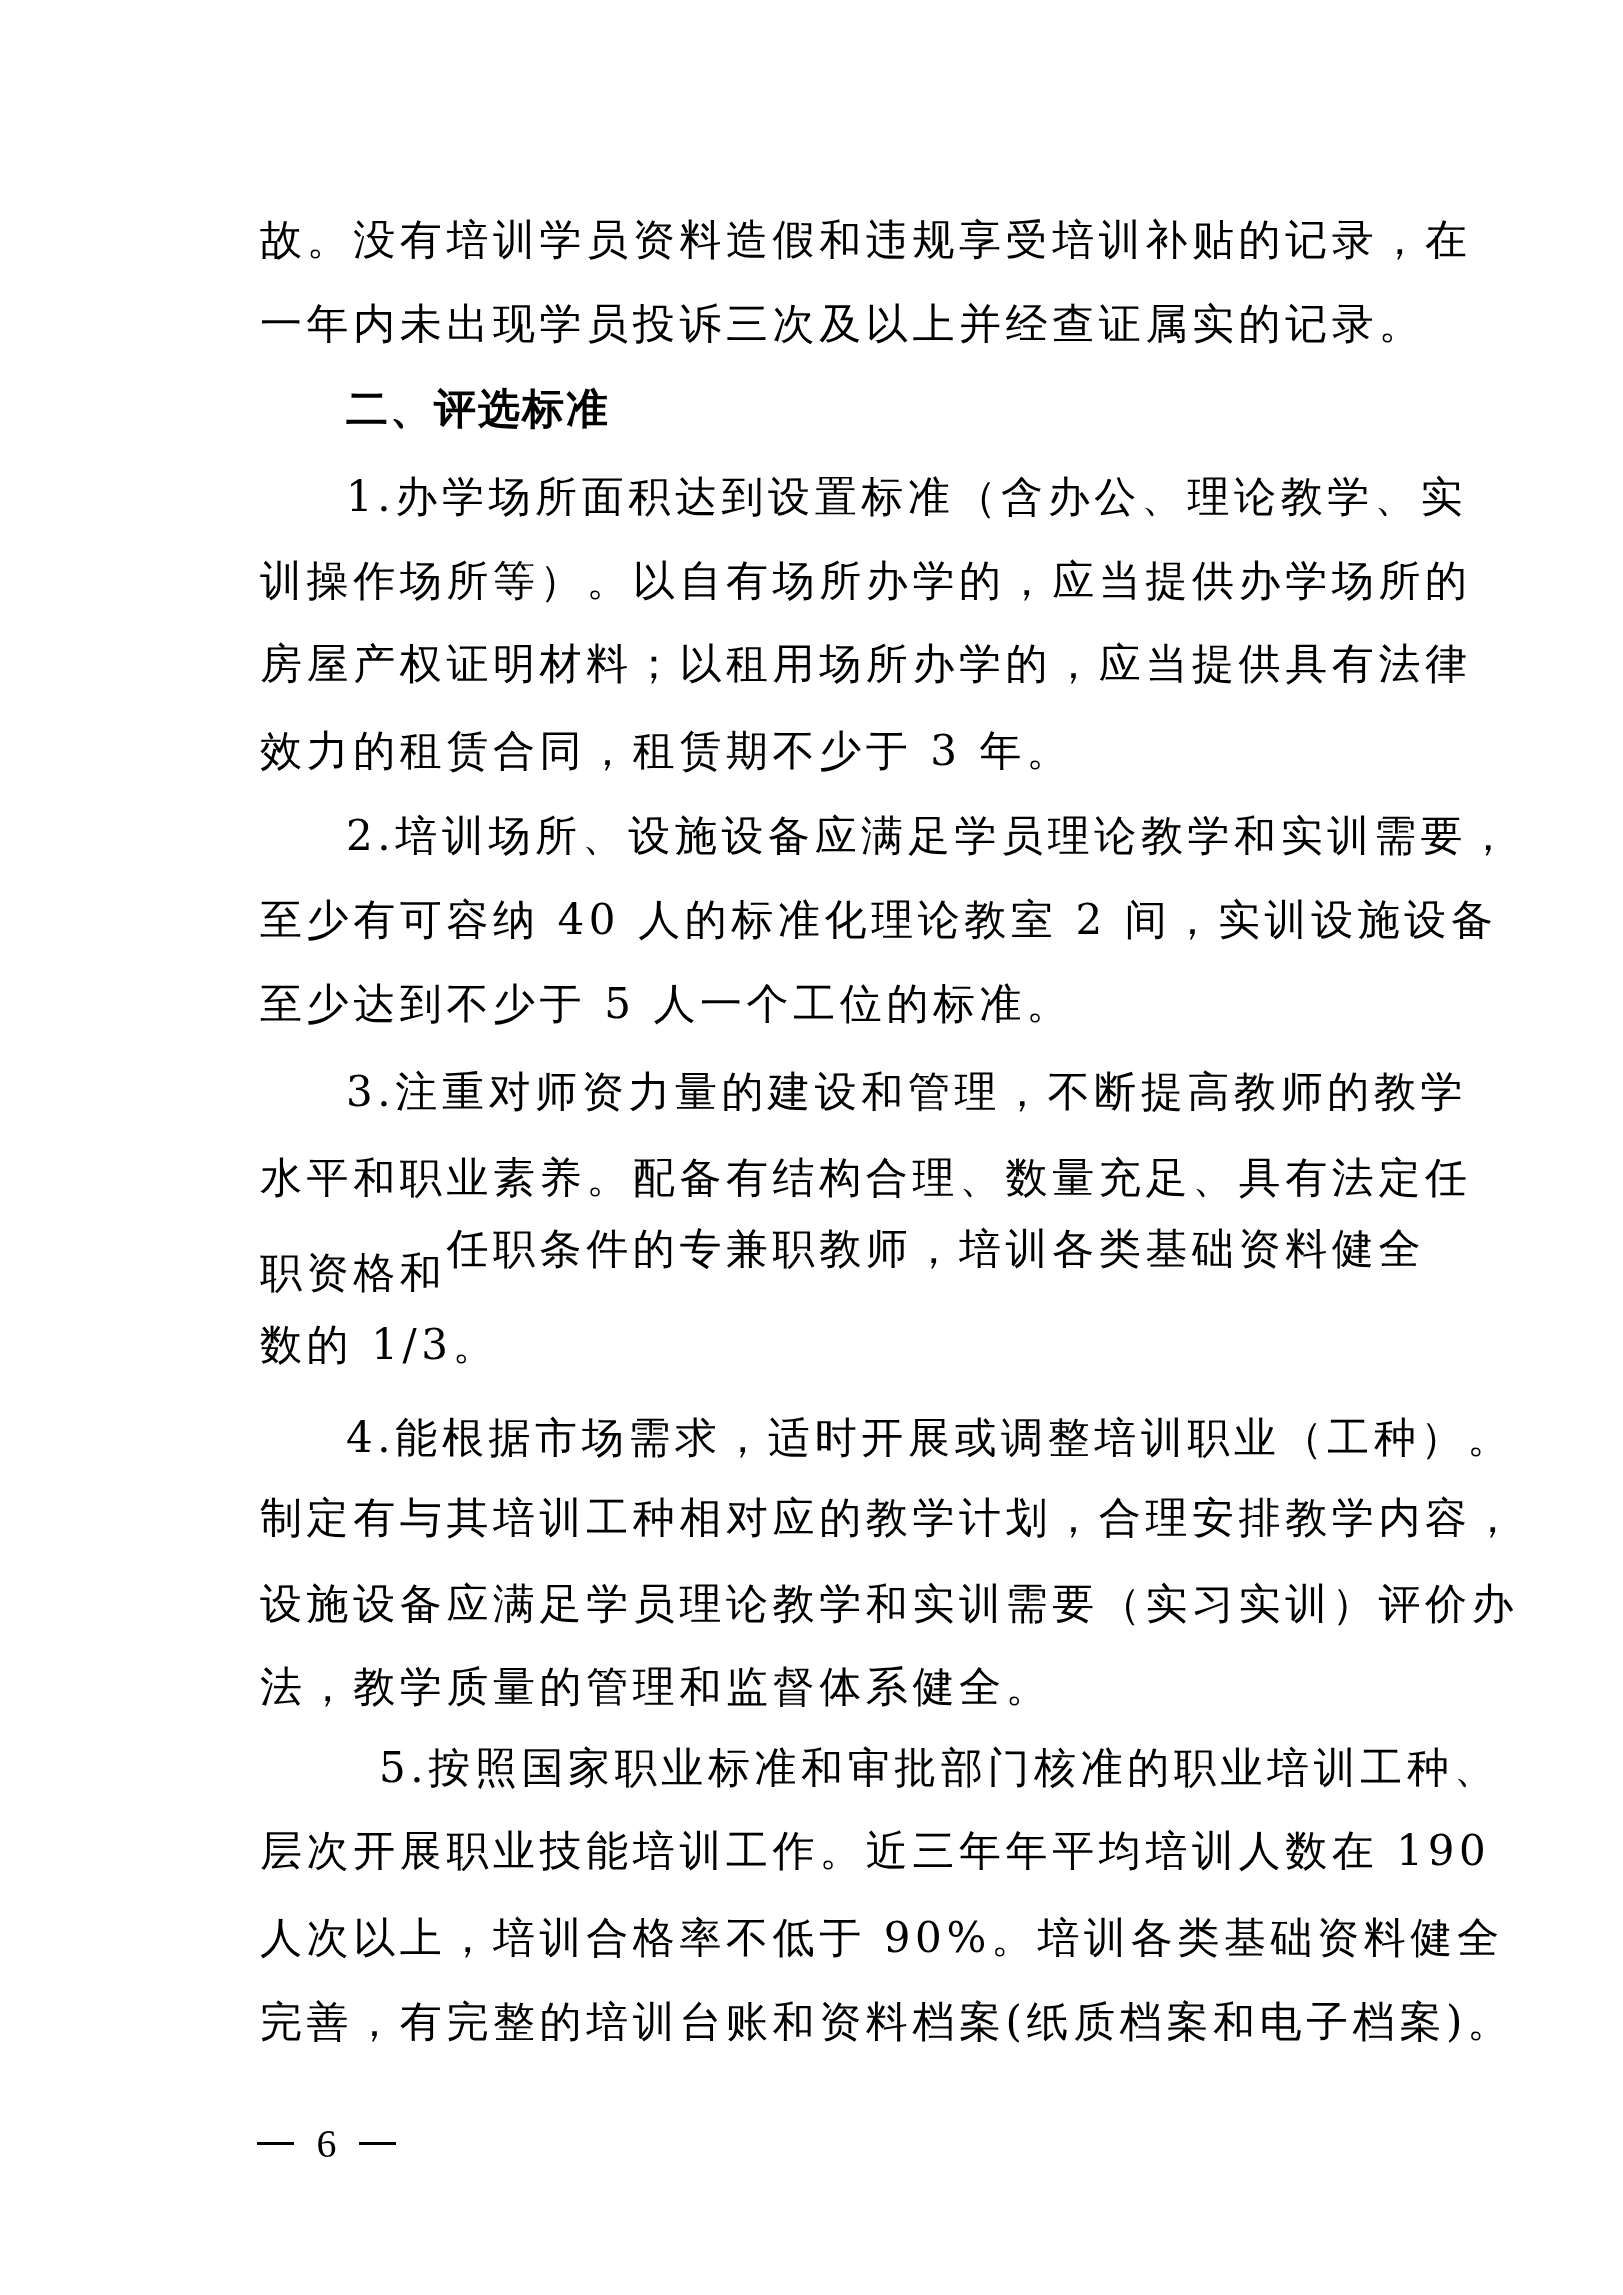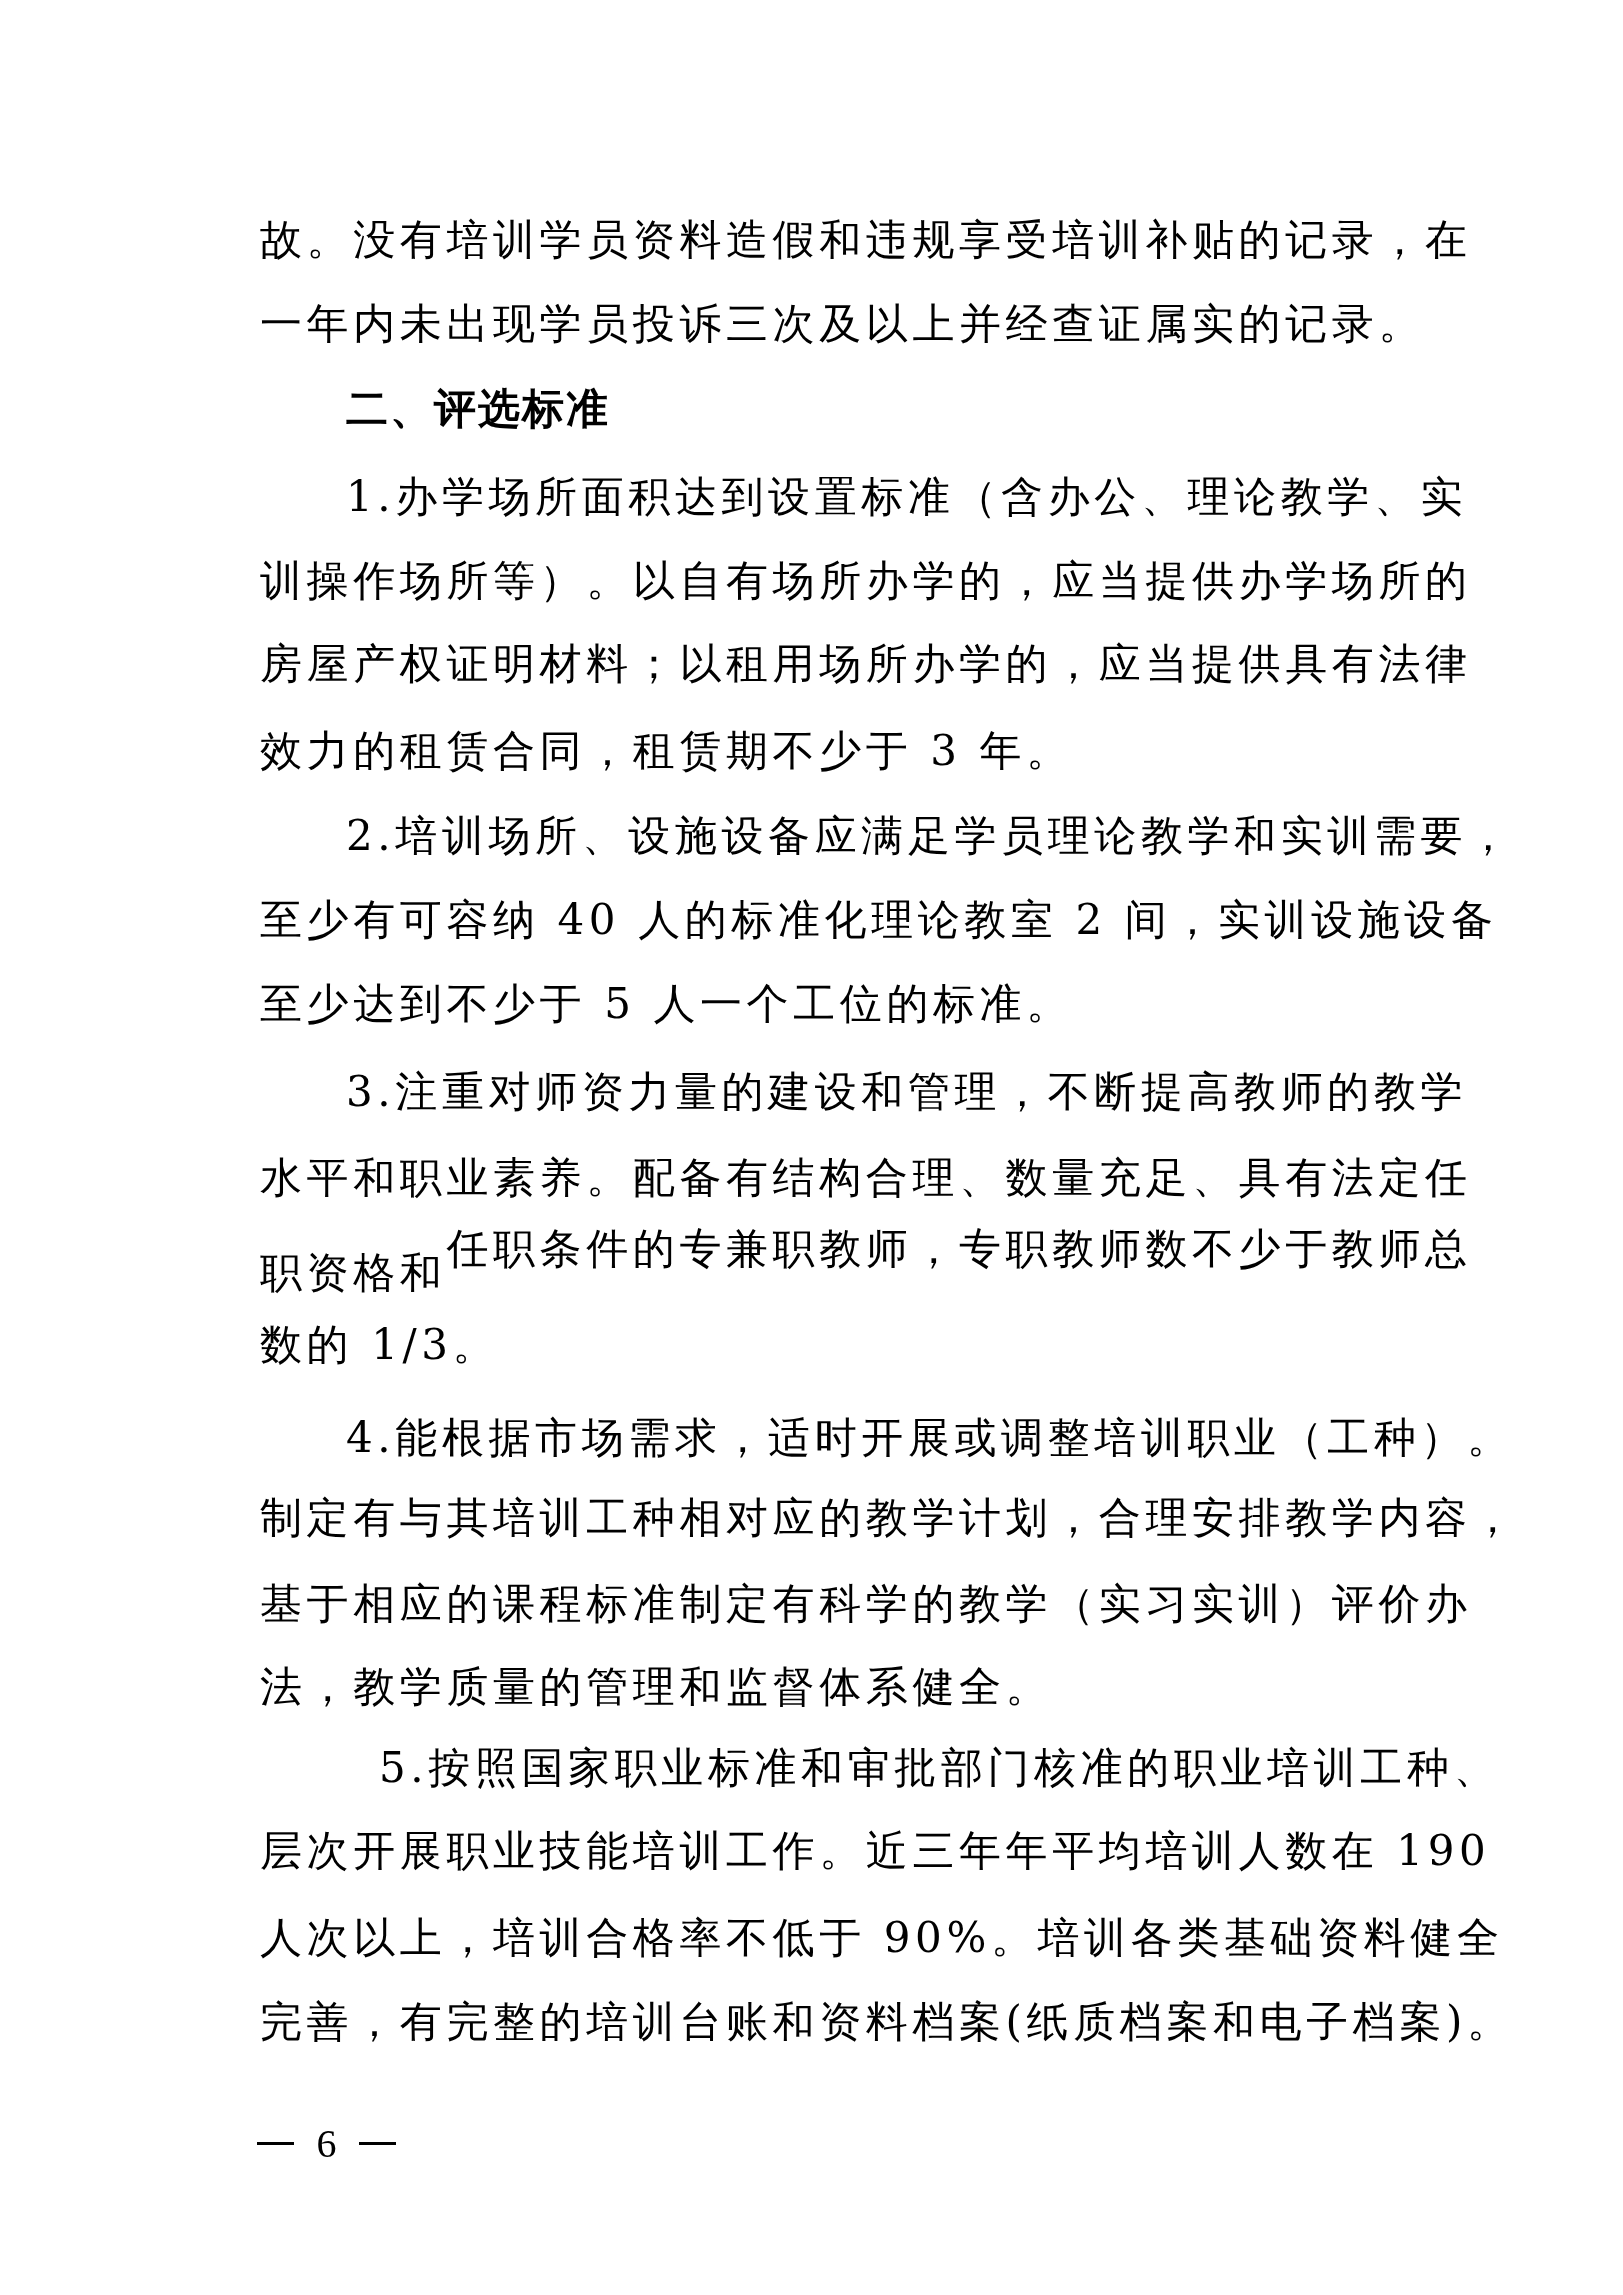--- a/index.html
+++ b/index.html
@@ -54,26 +54,26 @@
   <div class="line" style="top:555px">训操作场所等）。以自有场所办学的，应当提供办学场所的</div>
   <div class="line" style="top:638px">房屋产权证明材料；以租用场所办学的，应当提供具有法律</div>
   <div class="line" style="top:725px">效力的租赁合同，租赁期不少于 3 年。</div>
 
   <div class="line indent" style="top:810px"><span>2.</span><span>培训场所、设施设备应满足学员理论教学和实训需要，</span></div>
   <div class="line" style="top:894px">至少有可容纳 40 人的标准化理论教室 2 间，实训设施设备</div>
   <div class="line" style="top:978px">至少达到不少于 5 人一个工位的标准。</div>
 
   <div class="line indent" style="top:1066px"><span>3.</span><span>注重对师资力量的建设和管理，不断提高教师的教学</span></div>
   <div class="line" style="top:1152px">水平和职业素养。配备有结构合理、数量充足、具有法定任</div>
-  <div class="line" style="top:1247px"><span>职资格和</span><span class="raised">任职条件的专兼职教师，专职教师数不少于教师总</span></div>
+  <div class="line" style="top:1247px"><span>职资格和</span><span class="raised">任职条件的专兼职教师，培训各类基础资料健全</span></div>
   <div class="line" style="top:1319px">数的 1/3。</div>
 
   <div class="line indent" style="top:1412px"><span>4.</span><span>能根据市场需求，适时开展或调整培训职业（工种）。</span></div>
   <div class="line" style="top:1492px">制定有与其培训工种相对应的教学计划，合理安排教学内容，</div>
-  <div class="line" style="top:1578px">基于相应的课程标准制定有科学的教学（实习实训）评价办</div>
+  <div class="line" style="top:1578px">设施设备应满足学员理论教学和实训需要（实习实训）评价办</div>
   <div class="line" style="top:1661px">法，教学质量的管理和监督体系健全。</div>
 
   <div class="line indent5" style="top:1742px"><span>5.</span><span>按照国家职业标准和审批部门核准的职业培训工种、</span></div>
   <div class="line" style="top:1825px">层次开展职业技能培训工作。近三年年平均培训人数在 190</div>
   <div class="line" style="top:1912px">人次以上，培训合格率不低于 90%。培训各类基础资料健全</div>
   <div class="line" style="top:1996px">完善，有完整的培训台账和资料档案(纸质档案和电子档案)。</div>
 
   <div class="pagenum">
     <span class="dash"></span>
     <span class="pn">6</span>

